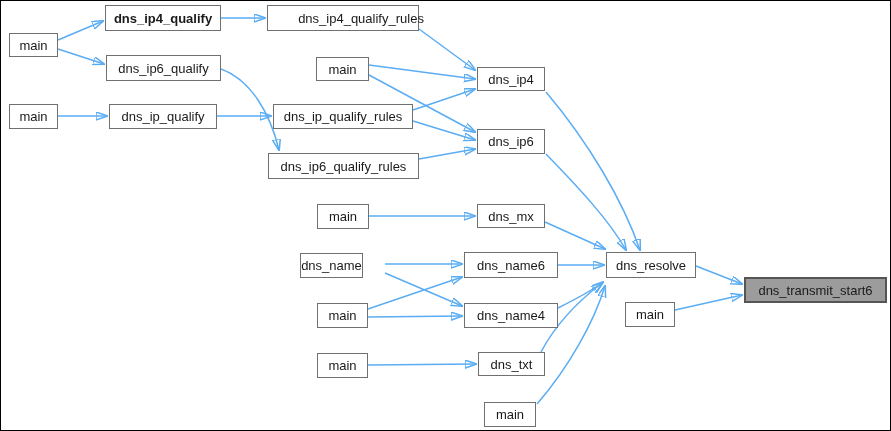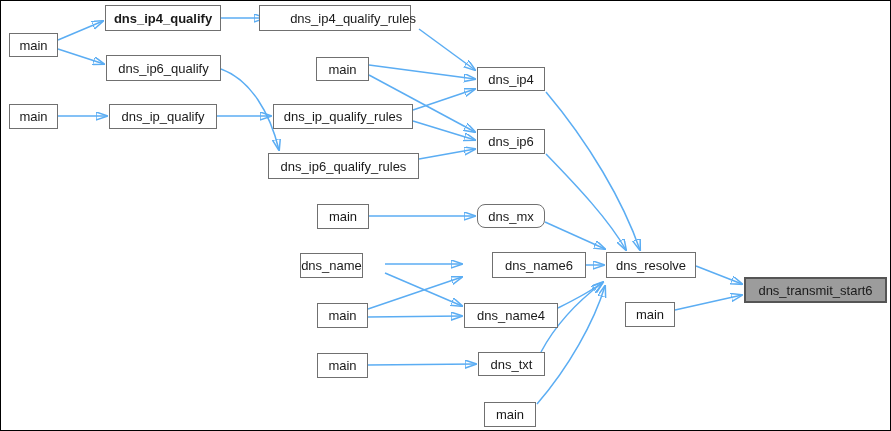--- a/index.html
+++ b/index.html
@@ -70,21 +70,21 @@
         <path d="M674,309 L741,294" marker-end="url(#arrowhead)"></path>
       </g>
   </svg>
   <div id="node-layer">
       <div class="node" style="left: 8px; top: 32px; width: 49px; height: 24px;">
         <span>main</span>
       </div>
       <div class="node" style="left: 104px; top: 4px; width: 116px; height: 26px; font-weight: bold;">
         <span>dns_ip4_qualify</span>
       </div>
-      <div class="node" style="left: 258px; top: 4px; width: 152px; height: 26px; padding-left: 36px;">
+      <div class="node" style="left: 266px; top: 4px; width: 152px; height: 26px; padding-left: 36px;">
         <span>dns_ip4_qualify_rules</span>
       </div>
       <div class="node" style="left: 105px; top: 54px; width: 115px; height: 26px;">
         <span>dns_ip6_qualify</span>
       </div>
       <div class="node" style="left: 8px; top: 103px; width: 49px; height: 25px;">
         <span>main</span>
       </div>
       <div class="node" style="left: 108px; top: 103px; width: 108px; height: 25px;">
         <span>dns_ip_qualify</span>
@@ -100,27 +100,27 @@
       </div>
       <div class="node" style="left: 476px; top: 66px; width: 68px; height: 24px;">
         <span>dns_ip4</span>
       </div>
       <div class="node" style="left: 476px; top: 128px; width: 68px; height: 25px;">
         <span>dns_ip6</span>
       </div>
       <div class="node" style="left: 316px; top: 203px; width: 52px; height: 25px;">
         <span>main</span>
       </div>
-      <div class="node" style="left: 476px; top: 203px; width: 68px; height: 24px; border-radius: 8px;">
+      <div class="node" style="left: 476px; top: 203px; width: 68px; height: 24px;">
         <span>dns_mx</span>
       </div>
       <div class="node" style="left: 299px; top: 252px; width: 63px; height: 25px;">
         <span>dns_name</span>
       </div>
-      <div class="node" style="left: 463px; top: 251px; width: 94px; height: 26px; margin-left: 28px;">
+      <div class="node" style="left: 463px; top: 251px; width: 94px; height: 26px;">
         <span>dns_name6</span>
       </div>
       <div class="node" style="left: 316px; top: 302px; width: 51px; height: 25px;">
         <span>main</span>
       </div>
       <div class="node" style="left: 463px; top: 302px; width: 94px; height: 25px; justify-content: center;">
         <span>dns_name4</span>
       </div>
       <div class="node" style="left: 605px; top: 251px; width: 90px; height: 26px;">
         <span>dns_resolve</span>

